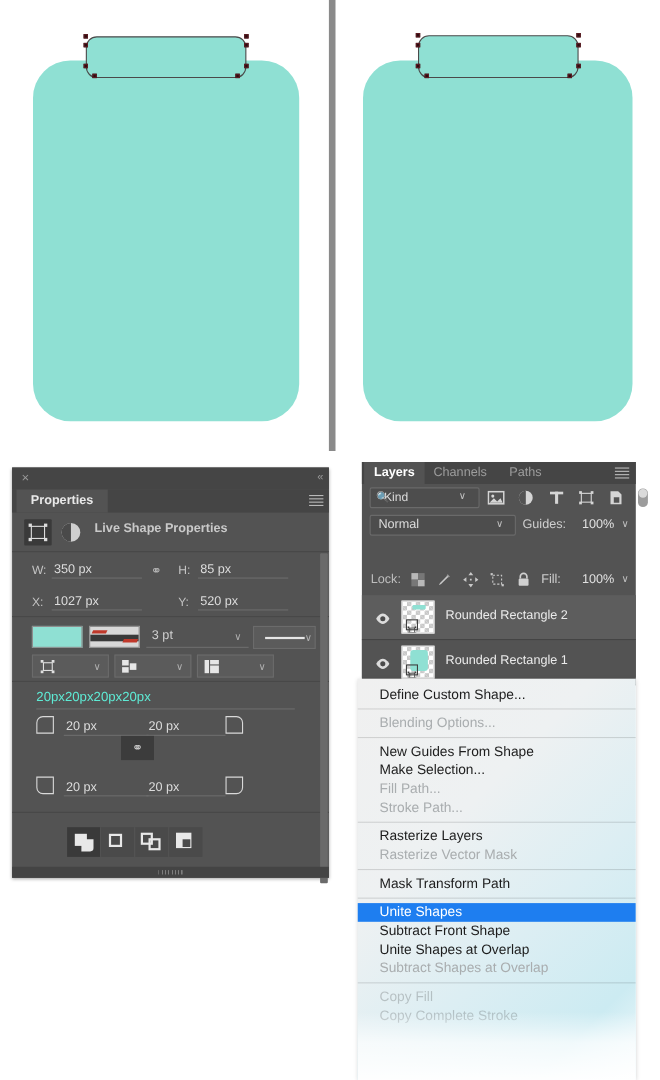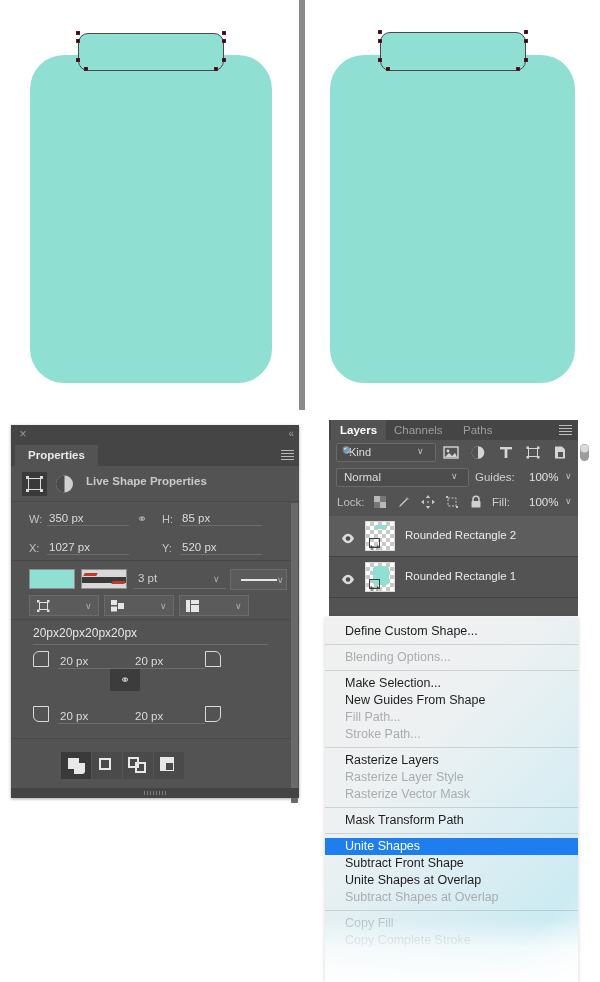--- a/index.html
+++ b/index.html
@@ -75,21 +75,21 @@
     border-bottom:1px solid #6d6d6d;color:#cfcfcf;font-size:11.5px;line-height:19px;padding-left:5px;
   }
   .caret{position:absolute;color:#b0b0b0;font-size:9px;}
   .combo{
     position:absolute;box-sizing:border-box;height:21px;background:#5b5b5b;
     border:1px solid #6b6b6b;
   }
   .combo .line{position:absolute;left:10px;top:9px;width:36px;height:2px;background:#e6e6e6;}
 
   .row-radius{position:relative;height:118px;border-bottom:1px solid #484848;}
-  .radius-all{position:absolute;left:22px;top:6px;width:235px;height:18px;border-bottom:1px solid #6d6d6d;color:#e5e5e5;font-size:12px;}
+  .radius-all{position:absolute;left:22px;top:6px;width:235px;height:18px;border-bottom:1px solid #6d6d6d;color:#5eead4;font-size:12px;}
   .corner-box{position:absolute;width:16px;height:16px;box-sizing:border-box;border:1px solid #d9d9d9;}
   .rlink{position:absolute;left:99px;top:49px;width:30px;height:22px;background:#3c3c3c;color:#cfcfcf;font-size:12px;text-align:center;line-height:22px;}
 
   .row-bool{position:relative;height:50px;}
   .boolgroup{position:absolute;left:50px;top:13px;height:27px;display:flex;}
   .boolbtn{width:30px;height:27px;background:#4a4a4a;position:relative;border-right:1px solid #565656;}
   .boolbtn.active{background:#3a3a3a;}
   .boolbtn:last-child{border-right:none;}
   .sq{position:absolute;box-sizing:border-box;}
   .props-scroll-thumb{position:absolute;right:1px;top:78px;width:7px;height:300px;background:#6a6a6a;border-radius:1px;}
@@ -119,21 +119,21 @@
   .blend-select{
     position:absolute;left:7px;top:3px;width:133px;height:19px;box-sizing:border-box;
     background:#4d4d4d;border:1px solid #6a6a6a;border-radius:2px;color:#dcdcdc;
     font-size:11.5px;line-height:17px;padding-left:7px;
   }
   .blend-caret{position:absolute;left:122px;top:6px;color:#c0c0c0;font-size:9px;}
   .op-label{position:absolute;left:146px;top:6px;font-size:11.5px;color:#cfcfcf;}
   .op-val{position:absolute;left:200px;top:6px;font-size:11.5px;color:#e0e0e0;}
   .op-caret{position:absolute;left:236px;top:6px;color:#c0c0c0;font-size:9px;}
 
-  .lock-row{position:relative;height:25px;}
+  .lock-row{position:relative;height:25px;margin-top:25px;}
   .lock-label{position:absolute;left:8px;top:5px;font-size:11.5px;color:#bdbdbd;}
   .lock-ico{position:absolute;top:4px;width:14px;height:14px;}
   .fill-label{position:absolute;left:163px;top:5px;font-size:11.5px;color:#cfcfcf;}
   .fill-val{position:absolute;left:200px;top:5px;font-size:11.5px;color:#e0e0e0;}
 
   .layer-row{position:relative;height:40px;border-bottom:1px solid #424242;background:#535353;}
   .layer-row.selected{background:#5d5d5d;}
   .eye{position:absolute;left:12px;top:14px;width:14px;height:11px;}
   .thumb{position:absolute;left:36px;top:5px;width:30px;height:30px;box-sizing:border-box;border:1px solid #d8d8d8;
          background-image:
@@ -495,27 +495,26 @@
     </div>
   </div>
 
   <div class="ctxmenu">
     <div class="ctx-pad-top"></div>
     <div id="ctx-list">
         <div class="ctx-item">Define Custom Shape...</div>
         <div class="ctx-sep"></div>
         <div class="ctx-item disabled">Blending Options...</div>
         <div class="ctx-sep"></div>
+        <div class="ctx-item">New Guides From Shape</div>
         <div class="ctx-item">Make Selection...</div>
-        <div class="ctx-item">New Guides From Shape</div>
         <div class="ctx-item disabled">Fill Path...</div>
         <div class="ctx-item disabled">Stroke Path...</div>
         <div class="ctx-sep"></div>
         <div class="ctx-item">Rasterize Layers</div>
-        <div class="ctx-item disabled">Rasterize Layer Style</div>
         <div class="ctx-item disabled">Rasterize Vector Mask</div>
         <div class="ctx-sep"></div>
         <div class="ctx-item">Mask Transform Path</div>
         <div class="ctx-sep"></div>
         <div class="ctx-item highlight">Unite Shapes</div>
         <div class="ctx-item">Subtract Front Shape</div>
         <div class="ctx-item">Unite Shapes at Overlap</div>
         <div class="ctx-item disabled">Subtract Shapes at Overlap</div>
         <div class="ctx-sep"></div>
         <div class="ctx-item faded">Copy Fill</div>

